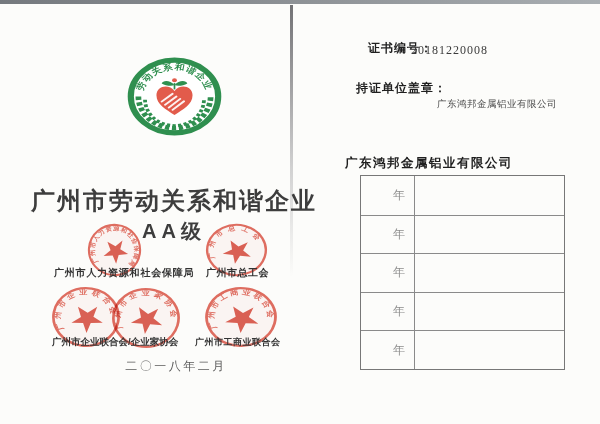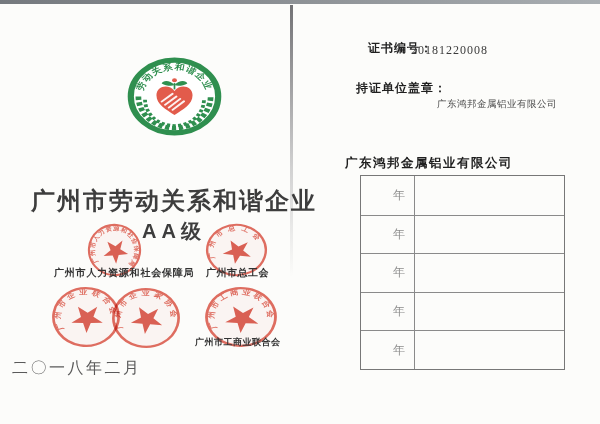--- a/index.html
+++ b/index.html
@@ -45,22 +45,22 @@
   .seal--s2 .seal-text{letter-spacing:8.5px;}
   .seal--s3a .seal-text,.seal--s3b .seal-text{letter-spacing:5.5px;}
   .seal--s4 .seal-text{letter-spacing:3.8px;}
 
   .seal-label{position:absolute;font-weight:bold;color:#333;white-space:nowrap;z-index:1;}
   .seal-label--1{left:54px;top:266px;font-size:10px;letter-spacing:.8px;}
   .seal-label--2{left:206px;top:266px;font-size:10px;letter-spacing:.5px;}
   .seal-label--3{left:52px;top:336px;font-size:9.5px;}
   .seal-label--4{left:195px;top:336px;font-size:9px;letter-spacing:.5px;}
 
-  .issue-date{position:absolute;left:12px;top:358px;width:352px;text-align:left;
-    font-size:16px;color:#5a5a5a;letter-spacing:2.5px;}
+  .issue-date{position:absolute;left:0;top:358px;width:352px;text-align:center;
+    font-size:12px;color:#5a5a5a;letter-spacing:2.5px;}
 
   
   .cert-no-label{position:absolute;left:368px;top:40px;font-size:12px;font-weight:bold;
     letter-spacing:1px;color:#1f1f1f;}
   .cert-no-value{position:absolute;left:411px;top:43px;font-size:12px;color:#3a3a3a;
     letter-spacing:1px;font-family:"Liberation Serif",serif;}
   .stamp-label{position:absolute;left:356px;top:80px;font-size:12px;font-weight:bold;
     letter-spacing:1px;color:#1f1f1f;}
   .stamp-value{position:absolute;left:437px;top:98px;font-size:9.5px;color:#4a4a4a;letter-spacing:.5px;}
   .validity-note{position:absolute;left:345px;top:155px;font-size:12.5px;font-weight:bold;
@@ -101,20 +101,21 @@
     <path class="em-leaf" d="M50,35.5 C45,28.5 37.5,29.5 36.5,33.5 C40.5,36.5 47,37.5 50,35.5 Z"></path>
     <path class="em-leaf" d="M50,35.5 C55,28.5 62.5,29.5 63.5,33.5 C59.5,36.5 53,37.5 50,35.5 Z"></path>
     <circle class="em-bud" cx="50" cy="29.5" r="2.6"></circle>
   </svg>
 
   <div class="title1">广州市劳动关系和谐企业</div>
   <div class="title2">AA级</div>
 
   <div class="seal-label seal-label--1">广州市人力资源和社会保障局</div>
   <div class="seal-label seal-label--2">广州市总工会</div>
+  <div class="seal-label seal-label--3">广州市企业联合会/企业家协会</div>
   <div class="seal-label seal-label--4">广州市工商业联合会</div>
 
   <svg class="seal seal--s1" viewBox="0 0 100 100" preserveAspectRatio="none">
     <g transform="rotate(-40 50 50)">
       <circle class="seal-ring" cx="50" cy="50" r="46.5"></circle>
       <use href="#sealStar" class="seal-star"></use>
       <text class="seal-text"><textPath href="#sealTextArc" startOffset="2">广州市人力资源和社会保障局</textPath></text>
     </g>
   </svg>
 

